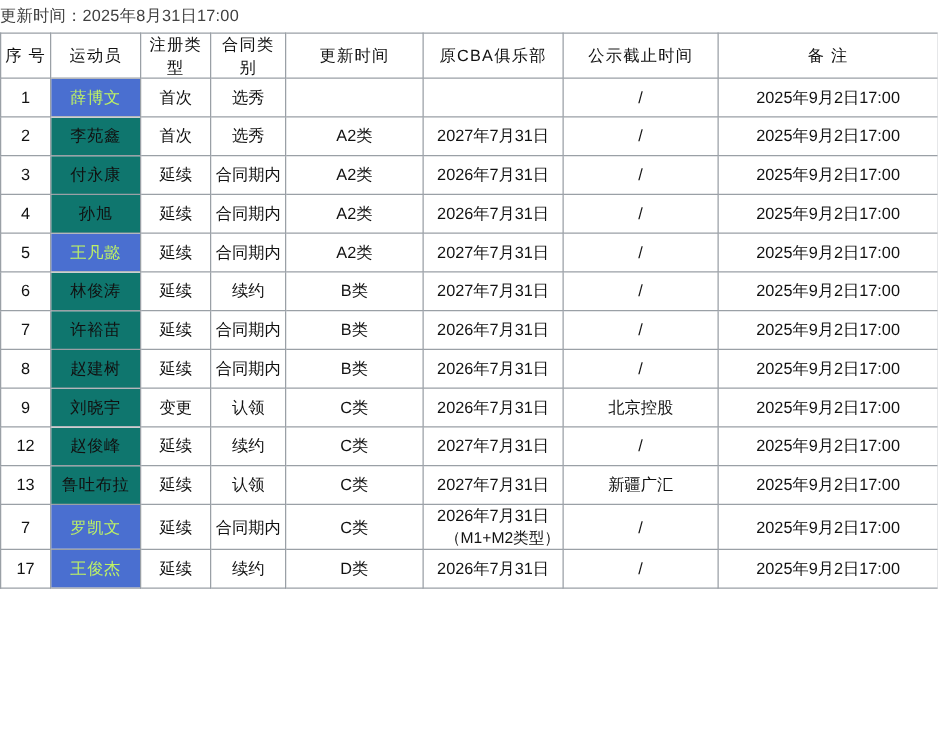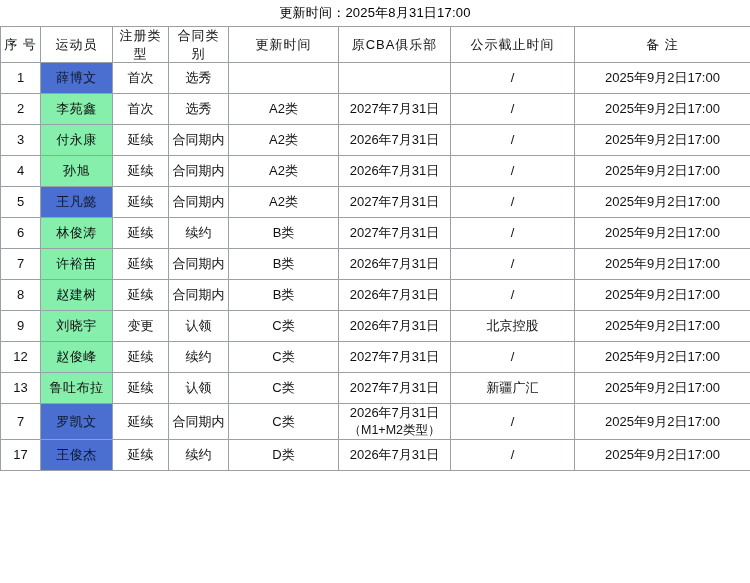--- a/index.html
+++ b/index.html
@@ -17,23 +17,23 @@
   .sheet {
     width: 750px;
     height: 583px;
     position: relative;
     box-sizing: border-box;
   }
   .update-bar {
     height: 26px;
     display: flex;
     align-items: center;
-    justify-content: center;
+    justify-content: flex-start;
     font-size: 13px;
-    color: #000000;
+    color: #404040;
     background: #ffffff;
     letter-spacing: 0.2px;
   }
   table.grid {
     border-collapse: collapse;
     table-layout: fixed;
     width: 750px;
     background: #ffffff;
   }
   table.grid th, table.grid td {
@@ -58,38 +58,39 @@
   .c-idx { width: 40px; }
   .c-name { width: 72px; }
   .c-regtype { width: 56px; }
   .c-ctype { width: 60px; }
   .c-expire { width: 110px; }
   .c-oldclub { width: 112px; }
   .c-deadline { width: 124px; }
   .c-remark { width: 176px; }
 
   td.name-cell {
-    background: #86efac;
+    background: #0f766e;
     color: #14213d;
     font-size: 13.5px;
     letter-spacing: 0.5px;
   }
   td.name-cell.dark {
     background: #4a6fd0;
-    color: #0f172a;
+    color: #bef264;
     margin-left: 45px;
   }
   td.tall {
     height: 56px;
   }
   .two-line span {
     display: block;
   }
   .two-line .l2 {
     font-size: 12.5px;
+    text-align: right;
   }
   .slash {
     color: #111111;
   }
 </style>
 </head>
 <body>
 
 <div class="sheet">
 

